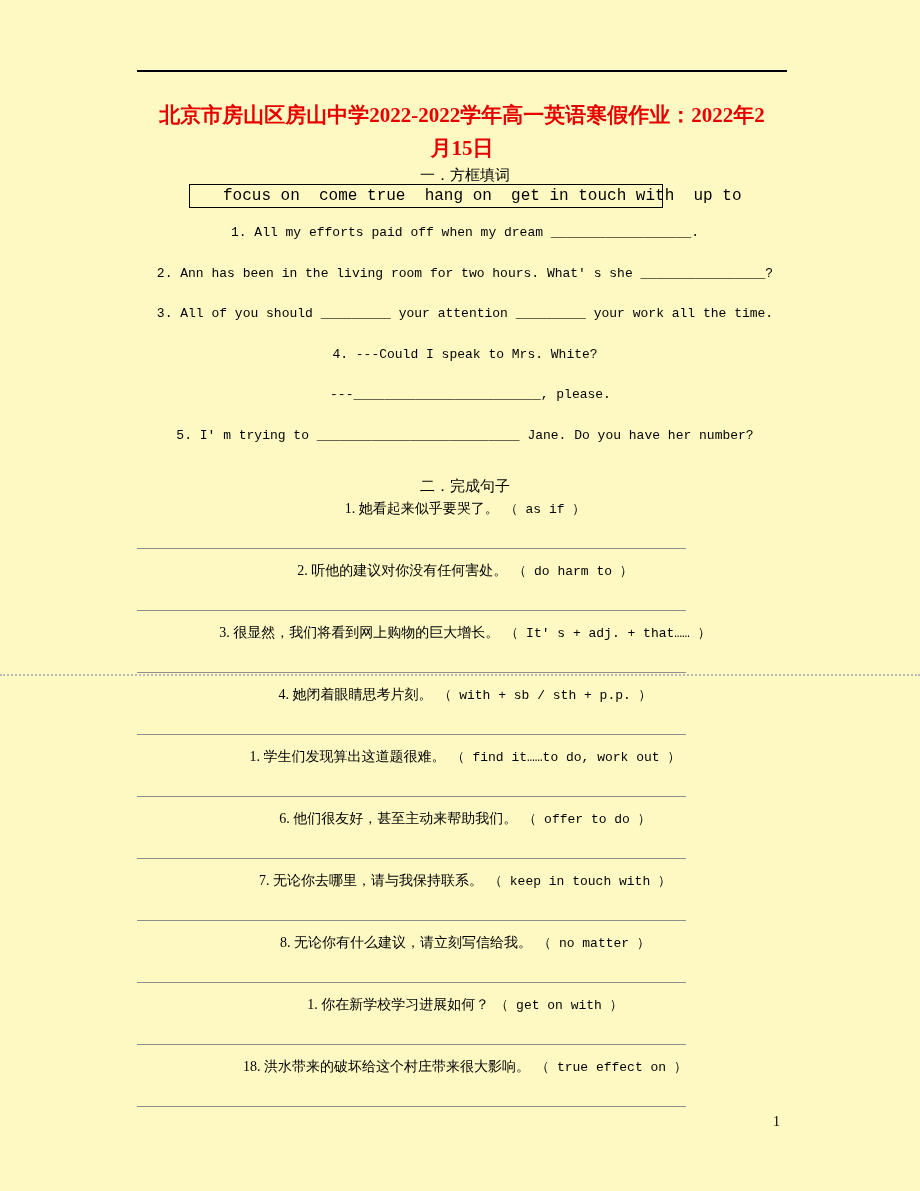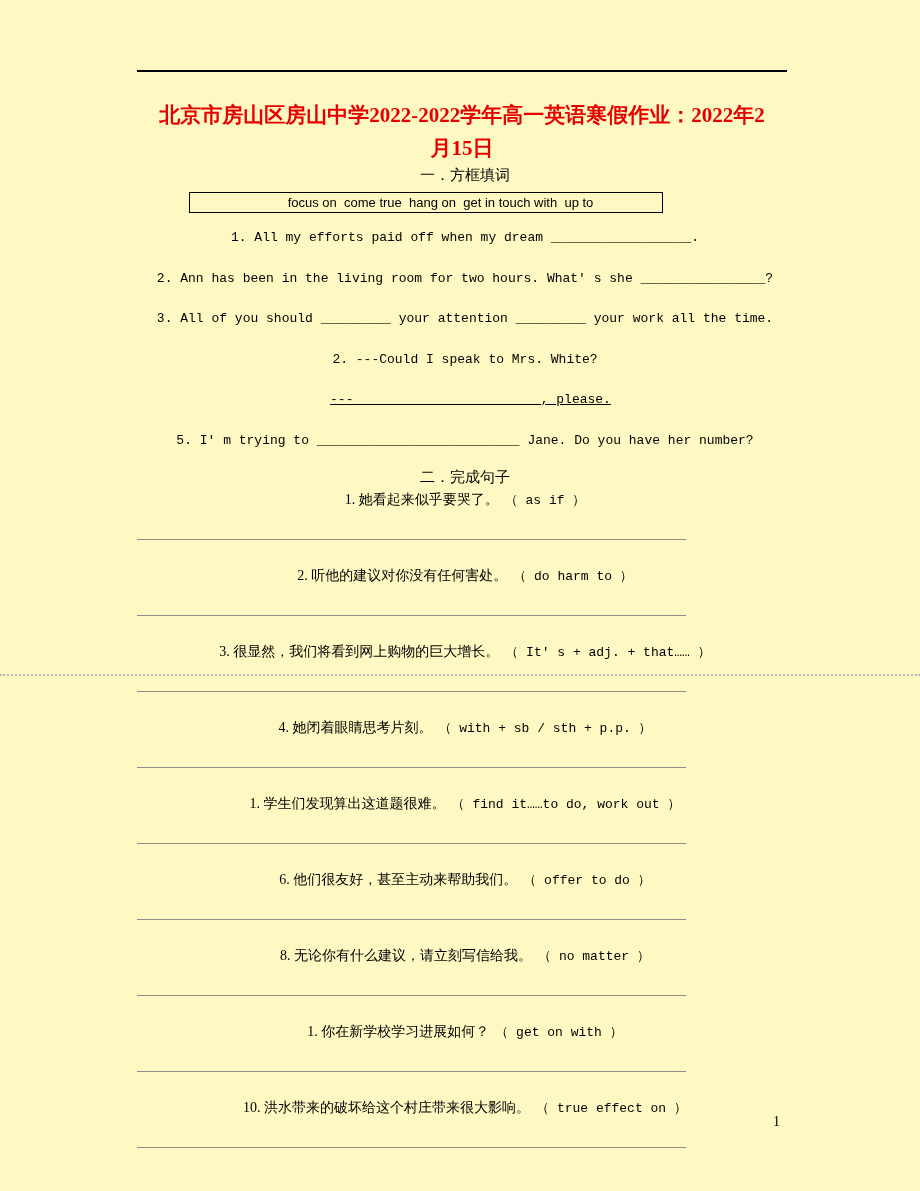--- a/index.html
+++ b/index.html
@@ -44,46 +44,45 @@
     width: 656px;
     text-align: center;
   }
   .sec-heading {
     font-size: 15px;
     line-height: 18px;
     margin: 0;
     font-family: "Liberation Serif", serif;
   }
   .sec2-heading-wrap {
-    margin-top: 12px;
+    margin-top: 26px;
     margin-bottom: 6px;
   }
   .word-box {
     box-sizing: border-box;
-    margin: 8px 0 2px 52px;
+    margin: 0 0 2px 52px;
     width: 474px;
     border: 1px solid #000000;
     padding: 2px 4px 2px 33px;
-    font-family: Liberation Sans, sans-serif;
-    font-size: 13px;
+    font-family: Liberation Mono, monospace;
+    font-size: 16px;
     white-space: pre;
   }
   .mono-line {
     font-family: "Liberation Mono", "DejaVu Sans Mono", monospace;
     font-size: 13px;
     line-height: 30.5px;
     margin: 10px;
     white-space: pre;
   }
   .indent {
     padding-left: 11px;
-    text-decoration: underline;
   }
   .s2-item {
-    margin-bottom: 28px;
+    margin-bottom: 14px;
   }
   .q-line {
     font-size: 14px;
     line-height: 16px;
     margin: 0;
     white-space: pre;
   }
   .q-cn {
     font-family: "Liberation Serif", serif;
   }
@@ -129,21 +128,21 @@
 
   <div class="content">
 
     <p class="sec-heading">一．方框填词</p>
 
     <div class="word-box">focus on  come true  hang on  get in touch with  up to</div>
 
     <p class="mono-line">1. All my efforts paid off when my dream __________________.</p>
     <p class="mono-line">2. Ann has been in the living room for two hours. What' s she ________________?</p>
     <p class="mono-line">3. All of you should _________ your attention _________ your work all the time.</p>
-    <p class="mono-line">2. ---Could I speak to Mrs. White?</p>
+    <p class="mono-line">4. ---Could I speak to Mrs. White?</p>
     <p class="mono-line indent">---________________________, please.</p>
     <p class="mono-line">5. I' m trying to __________________________ Jane. Do you have her number?</p>
 
     <div class="sec2-heading-wrap">
       <p class="sec-heading">二．完成句子</p>
     </div>
 
     <div class="s2-item">
       <p class="q-line"><span class="q-cn">1. 她看起来似乎要哭了。</span><span class="q-hint">（ as if ）</span></p>
       <div class="answer-line"></div>
@@ -167,33 +166,37 @@
     <div class="s2-item">
       <p class="q-line"><span class="q-cn">1. 学生们发现算出这道题很难。</span><span class="q-hint">（ find it……to do, work out ）</span></p>
       <div class="answer-line"></div>
     </div>
 
     <div class="s2-item">
       <p class="q-line"><span class="q-cn">6. 他们很友好，甚至主动来帮助我们。</span><span class="q-hint">（ offer to do ）</span></p>
       <div class="answer-line"></div>
     </div>
 
+    <div class="s2-item">
+      <p class="q-line"><span class="q-cn">7. 无论你去哪里，请与我保持联系。</span><span class="q-hint">（ keep in touch with ）</span></p>
+      <div class="answer-line"></div>
+    </div>
 
     <div class="s2-item">
       <p class="q-line"><span class="q-cn">8. 无论你有什么建议，请立刻写信给我。</span><span class="q-hint">（ no matter ）</span></p>
       <div class="answer-line"></div>
     </div>
 
     <div class="s2-item">
       <p class="q-line"><span class="q-cn">1. 你在新学校学习进展如何？</span><span class="q-hint">（ get on with ）</span></p>
       <div class="answer-line"></div>
     </div>
 
     <div class="s2-item">
-      <p class="q-line"><span class="q-cn">10. 洪水带来的破坏给这个村庄带来很大影响。</span><span class="q-hint">（ true effect on ）</span></p>
+      <p class="q-line"><span class="q-cn">18. 洪水带来的破坏给这个村庄带来很大影响。</span><span class="q-hint">（ true effect on ）</span></p>
       <div class="answer-line"></div>
     </div>
 
   </div>
 
   <div class="page-break"></div>
 
   <div class="page-number">1</div>
 
 </div>

